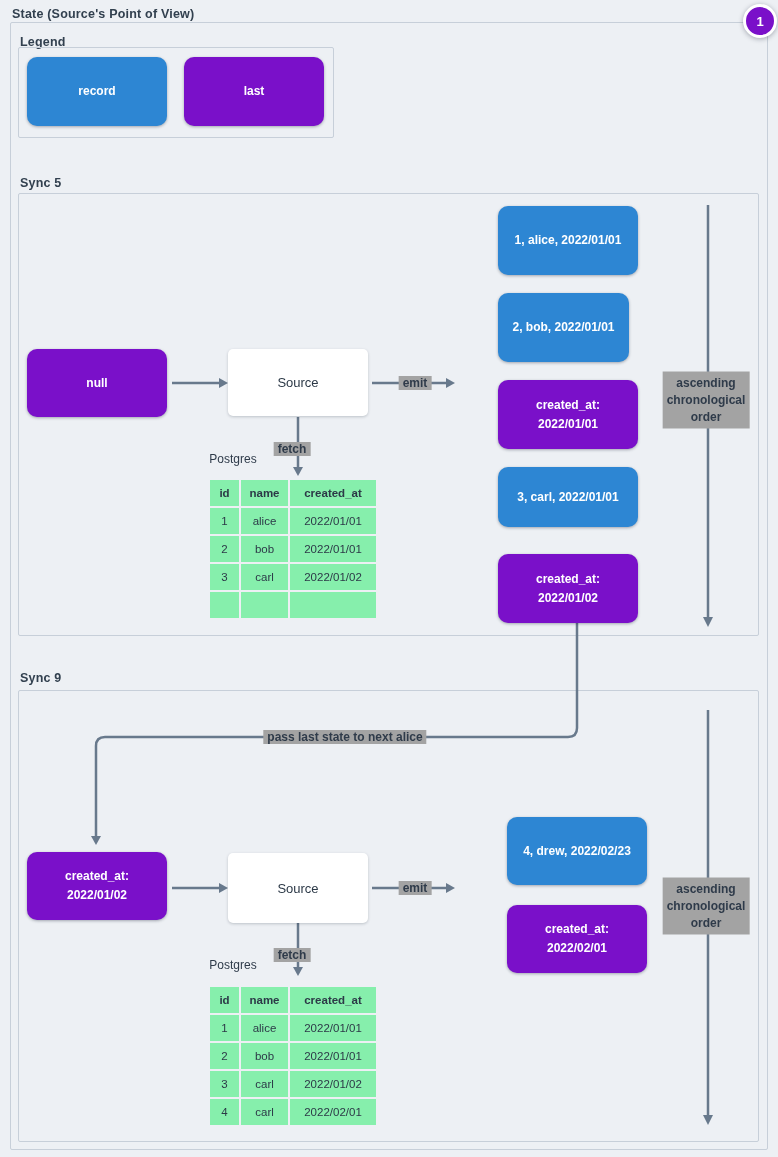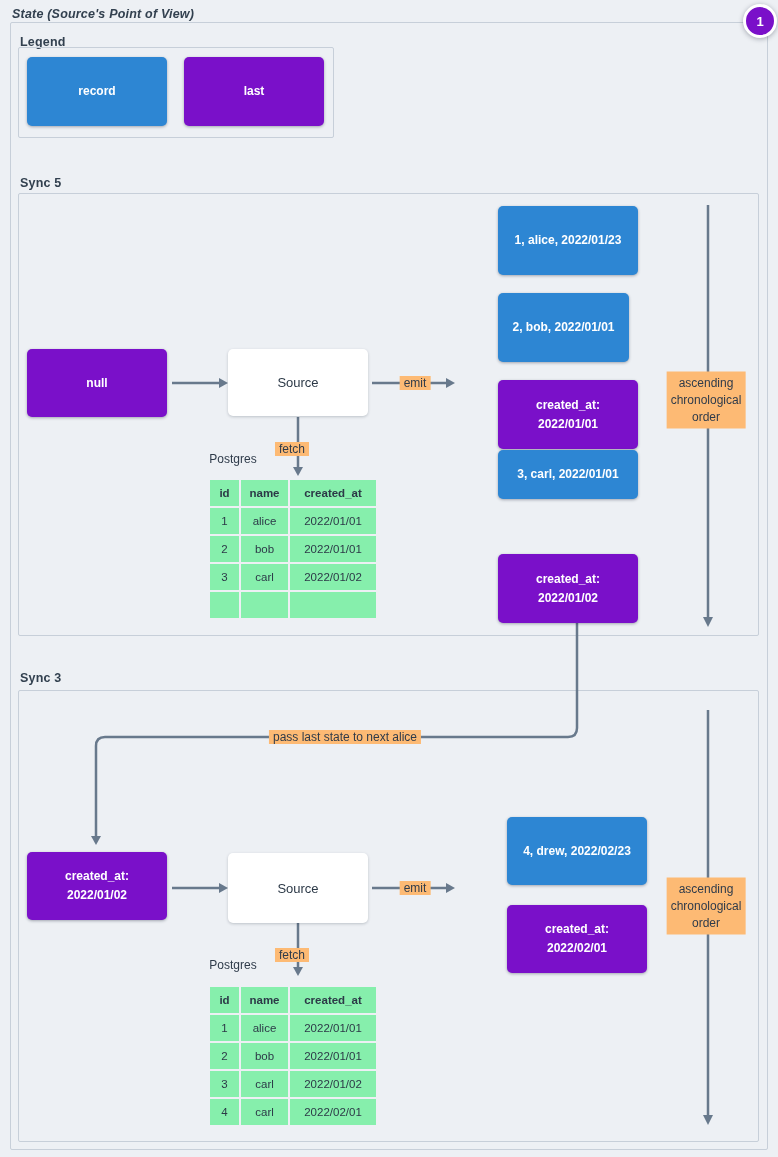--- a/index.html
+++ b/index.html
@@ -2,57 +2,57 @@
 <html style="--record: #2D86D3; --state: #7A10C9;"><head>
 <meta charset="utf-8">
 <style>
   html,body{margin:0;padding:0;background:#edf0f4;}
   .page{position:relative;width:778px;height:1157px;background:#edf0f4;
         font-family:"Liberation Sans",sans-serif;overflow:hidden;}
   .frame{position:absolute;border:1px solid #c7cfd9;border-radius:2px;background:transparent;}
   .lbl{position:absolute;font-size:12.5px;font-weight:600;color:#32404f;letter-spacing:.2px;}
   .anno{position:absolute;transform:translate(-50%,-50%);font-size:12px;color:#2f3b4a;
         white-space:nowrap;z-index:6;}
-  .mask{background:#fdba74;padding:0 4px;}
+  .mask{background:#a3a3a3;padding:0 4px;font-weight:bold;}
   .order{white-space:pre-line;text-align:center;line-height:17px;padding:3px 4px;}
   .chip{position:absolute;display:flex;align-items:center;justify-content:center;
-        color:#ffffff;font-size:12px;font-weight:700;text-align:center;border-radius:5px;
+        color:#ffffff;font-size:12px;font-weight:700;text-align:center;border-radius:10px;
         box-shadow:0 1px 3px rgba(20,30,50,.35);z-index:5;white-space:pre-line;line-height:19px;}
   .record{background:var(--record,#2D86D3);}
   .state{background:var(--state,#7A10C9);}
   .source{position:absolute;background:#fff;border-radius:5px;display:flex;align-items:center;
           justify-content:center;font-size:13px;color:#2c3947;
           box-shadow:0 1px 3px rgba(20,30,50,.22);z-index:5;}
   table.db{position:absolute;border-collapse:separate;border-spacing:2px;table-layout:fixed;z-index:5;}
   table.db th,table.db td{background:#86efac;height:26px;text-align:center;font-size:11.5px;
         color:#2c3947;padding:0;overflow:hidden;box-sizing:border-box;}
   table.db th{font-weight:700;}
   .badge{position:absolute;left:743px;top:4px;width:28px;height:28px;background:var(--state,#7A10C9);
          border:3px solid #ffffff;border-radius:50%;display:flex;align-items:center;justify-content:center;
          color:#fff;font-size:13px;font-weight:700;box-shadow:0 1px 5px rgba(20,30,50,.35);z-index:9;}
   svg.wires{position:absolute;left:0;top:0;z-index:4;pointer-events:none;}
 </style>
 </head>
 <body>
 
 <div class="page">
 
-  <div class="lbl" style="left:12px;top:7px;font-style:italic;">State (Source's Point of View)</div>
+  <div class="lbl" style="left:12px;top:7px;">State (Source's Point of View)</div>
   <div class="badge">
     <span>1</span>
   </div>
 
   <div class="frame" style="left:10px;top:22px;width:756px;height:1126px;"></div>
   <div class="lbl" style="left:20px;top:35px;">Legend</div>
   <div class="frame" style="left:18px;top:47px;width:314px;height:89px;"></div>
 
   <div class="lbl" style="left:20px;top:176px;">Sync 5</div>
   <div class="frame" style="left:18px;top:193px;width:739px;height:441px;"></div>
 
-  <div class="lbl" style="left:20px;top:671px;">Sync 3</div>
+  <div class="lbl" style="left:20px;top:671px;">Sync 9</div>
   <div class="frame" style="left:18px;top:690px;width:739px;height:450px;"></div>
 
   <svg class="wires" width="778" height="1157" viewBox="0 0 778 1157" stroke="#68798C" stroke-width="2.5" fill="#68798C">
     <g>
       <line x1="172" y1="383" x2="219" y2="383"></line>
         <polygon points="219,378 219,388 228,383" stroke="none"></polygon>
     </g>
     <g>
       <line x1="372" y1="383" x2="446" y2="383"></line>
         <polygon points="446,378 446,388 455,383" stroke="none"></polygon>
@@ -175,23 +175,23 @@
         <tr>
           <td>4</td>
           <td>carl</td>
           <td>2022/02/01</td>
         </tr>
       </tbody>
   </table>
 
 <div class="chip record" style="left: 27px; top: 57px; width: 140px; height: 69px;">record</div>
     <div class="chip state" style="left: 184px; top: 57px; width: 140px; height: 69px;">last</div>
-    <div class="chip record" style="left: 498px; top: 206px; width: 140px; height: 69px;">1, alice, 2022/01/23</div>
+    <div class="chip record" style="left: 498px; top: 206px; width: 140px; height: 69px;">1, alice, 2022/01/01</div>
     <div class="chip record" style="left: 498px; top: 293px; width: 131px; height: 69px;">2, bob, 2022/01/01</div>
     <div class="chip state" style="left: 498px; top: 380px; width: 140px; height: 69px;">created_at:
 2022/01/01</div>
-    <div class="chip record" style="left: 498px; top: 450px; width: 140px; height: 49px;">3, carl, 2022/01/01</div>
+    <div class="chip record" style="left: 498px; top: 467px; width: 140px; height: 60px;">3, carl, 2022/01/01</div>
     <div class="chip state" style="left: 498px; top: 554px; width: 140px; height: 69px;">created_at:
 2022/01/02</div>
     <div class="chip record" style="left: 507px; top: 817px; width: 140px; height: 68px;">4, drew, 2022/02/23</div>
     <div class="chip state" style="left: 507px; top: 905px; width: 140px; height: 68px;">created_at:
 2022/02/01</div>
   </div>
 
 </body></html>

